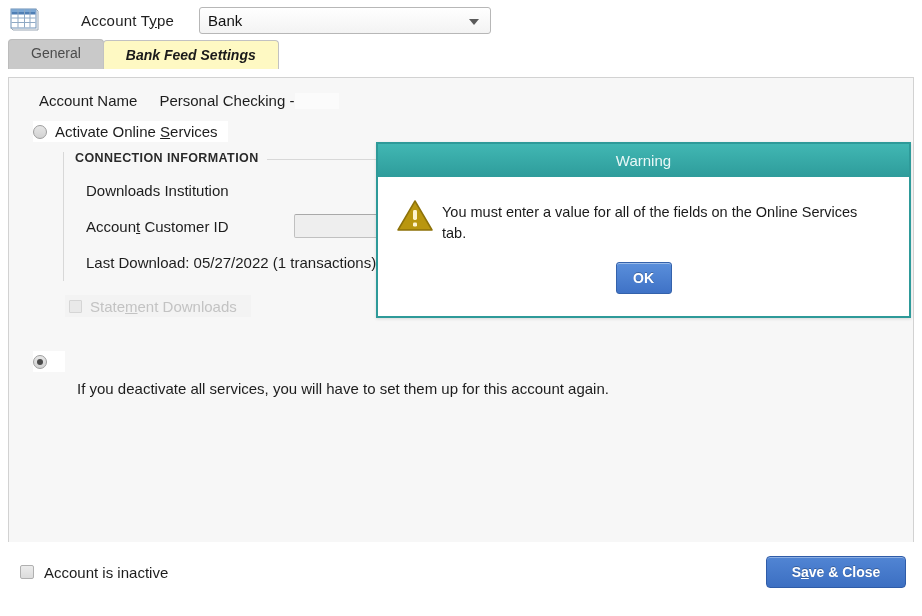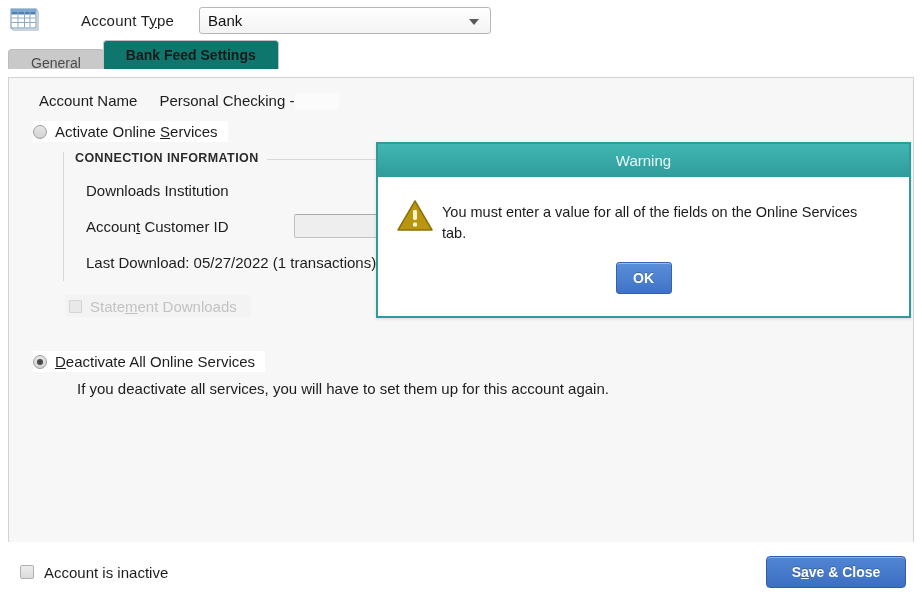--- a/index.html
+++ b/index.html
@@ -72,45 +72,46 @@
 
   
   .tabstrip {
     position: relative;
     height: 29px;
     margin-left: 8px;
     display: flex;
     align-items: flex-end;
   }
   .tab {
-    height: 20px;
+    height: 30px;
     line-height: 26px;
     padding: 0 22px;
     font-size: 14px;
     border: 1px solid #c4c4c4;
     border-bottom: none;
     border-radius: 4px 4px 0 0;
     box-sizing: border-box;
     position: relative;
     cursor: default;
   }
   .tab.inactive {
     background: #c9c9c9;
     color: #4c4c4c;
     border-color: #bcbcbc;
     margin-right: -1px;
   }
   .tab.active {
-    background: #0f766e;
+    background: #fef9c3;
     color: #1a1a1a;
     font-weight: bold;
     height: 29px;
     line-height: 28px;
     border-color: #c2c2c2;
     z-index: 3;
+    font-style: italic;
   }
 
   
   .panel {
     position: absolute;
     left: 8px;
     right: 8px;
     top: 77px;
     bottom: 68px;
     background: #f7f7f7;
@@ -447,21 +448,20 @@
     <div class="hit">
       <span class="chk"></span>
       <span class="txt"><span>State</span><u>m</u><span>ent Downloads</span></span>
     </div>
   </div>
 
 
   <div class="radio-row" style="margin-top:34px;">
     <div class="hit">
       <span class="radio checked"></span>
-      <span class="txt"><u>D</u><span>eactivate All Online Services</span></span>
     </div>
   </div>
 
   <div class="deact-note">If you deactivate all services, you will have to set them up for this account again.</div>
 </div>
 
 <div class="footer">
   <div class="inactive-box">
     <span class="chk2"></span>
     <span class="inactive-label">Account is inactive</span>

